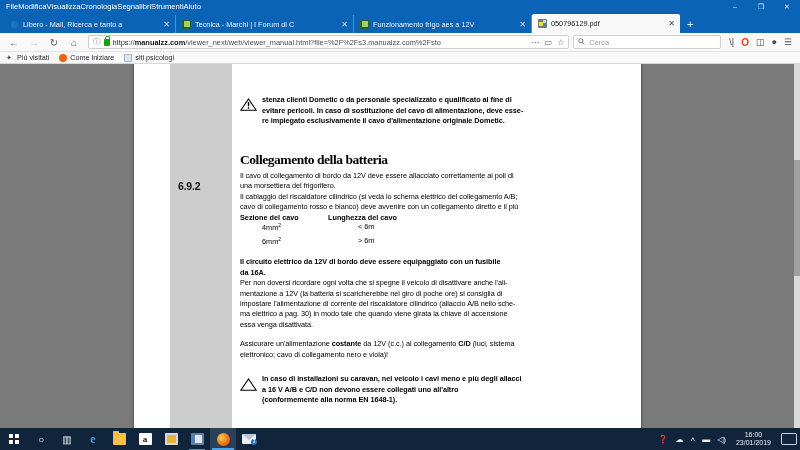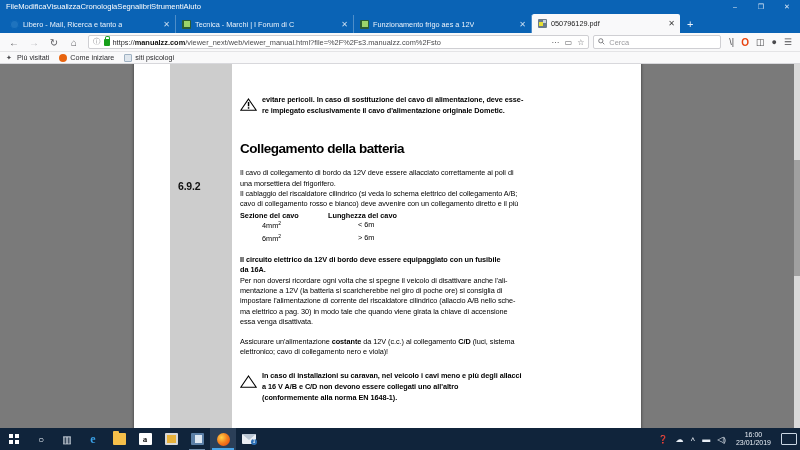--- a/index.html
+++ b/index.html
@@ -80,21 +80,21 @@
   }
   .urlbar .info { color:#8c8c90; font-size:7.5px; }
   .lock { width:6px; height:7px; background:#18a01b; border-radius:1px; position:relative; flex:0 0 6px;}
   .lock:before { content:""; position:absolute; left:1.3px; top:-2.4px; width:3.4px; height:3.4px;
     border:1px solid #18a01b; border-bottom:none; border-radius:2px 2px 0 0; }
   .urltext { white-space:nowrap; overflow:hidden; flex:1; }
   .urltext b { font-weight:bold; color:#111; }
   .urltext span.path { color:#4a4a4d; }
   .urlicons { display:flex; align-items:center; gap:5px; color:#5b5b5f; font-size:8px; padding-left:3px;}
   .searchbar {
-    width:128px; height:14px; background:#ffffff; border:1px solid #cfcfd3; border-radius:2px;
+    width:148px; height:14px; background:#ffffff; border:1px solid #cfcfd3; border-radius:2px;
     display:flex; align-items:center; padding:0 4px; gap:4px; font-size:7.4px; color:#9a9a9e;
   }
   .toolicons { display:flex; align-items:center; gap:7px; padding:0 4px 0 8px; color:#4a4a4d; font-size:9px; }
   .ffbadge { color:#e8430f; font-size:10px; font-weight:bold; }
 
   
   .bookmarks {
     height:12px; background:#f9f9fa; display:flex; align-items:center; gap:10px;
     padding-left:6px; font-size:7.2px; color:#2b2b2e; border-bottom:1px solid #d8d8dc;
   }
@@ -128,22 +128,22 @@
   .pagebody { position:absolute; left:106px; top:0; width:390px; color:#000; }
 
   .warnblock { display:flex; gap:5px; align-items:flex-start; }
   .tri {
     flex:0 0 17px; width:17px; height:13px; position:relative; margin-top:3px;
   }
   .tri svg { display:block; }
   .warntext { font-weight:bold; font-size:7.3px; line-height:1.45; letter-spacing:-0.05px;}
 
   .h2 {
-    font-size:13.5px; font-weight:bold; letter-spacing:-0.45px; margin-bottom:12px;
-    font-family:Liberation Sans, sans-serif;
+    font-size:13.5px; font-weight:bold; letter-spacing:-0.45px; margin-bottom:3px;
+    font-family:Liberation Serif, serif;
   }
   .para { font-size:7.3px; line-height:1.43; letter-spacing:-0.05px; }
   .para.b { font-weight:bold; }
   .tblhdr { font-size:7.3px; font-weight:bold; display:flex; margin-top:1px; }
   .tblhdr .c1 { width:88px; }
   .tblrow { font-size:7.3px; display:flex; }
   .tblrow .c1 { width:88px; padding-left:22px; }
   .tblrow .c2 { padding-left:30px; }
   sup { font-size:5px; vertical-align:super; }
 
@@ -327,20 +327,21 @@
 
           <div class="warnblock" style="margin-top:63px;">
             <div class="tri">
               <svg width="17" height="13" viewBox="0 0 17 13">
                 <polygon points="8.5,1 16.2,12.2 0.8,12.2" fill="none" stroke="#000" stroke-width="1.1"></polygon>
                 <rect x="7.8" y="4" width="1.5" height="4.3" fill="#000"></rect>
                 <rect x="7.8" y="9.2" width="1.5" height="1.5" fill="#000"></rect>
               </svg>
             </div>
             <div class="warntext">
+              <div>stenza clienti Dometic o da personale specializzato e qualificato al fine di</div>
               <div>evitare pericoli. In caso di sostituzione del cavo di alimentazione, deve esse-</div>
               <div>re impiegato esclusivamente il cavo d'alimentazione originale Dometic.</div>
             </div>
           </div>
 
           <div class="h2" style="margin-top:25px;">Collegamento della batteria</div>
 
           <div class="para">
             <div>Il cavo di collegamento di bordo da 12V deve essere allacciato correttamente ai poli di</div>
             <div>una morsettiera del frigorifero.</div>

